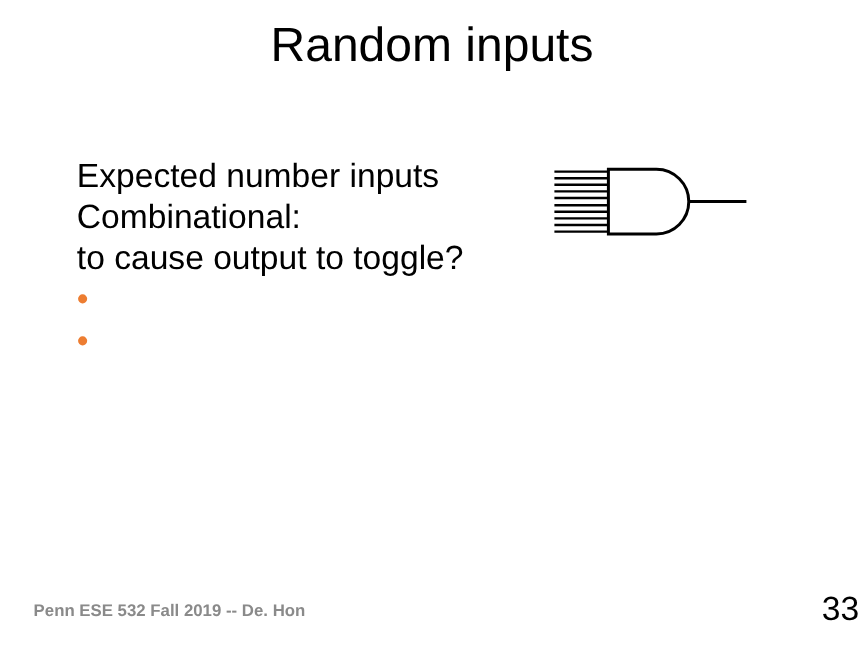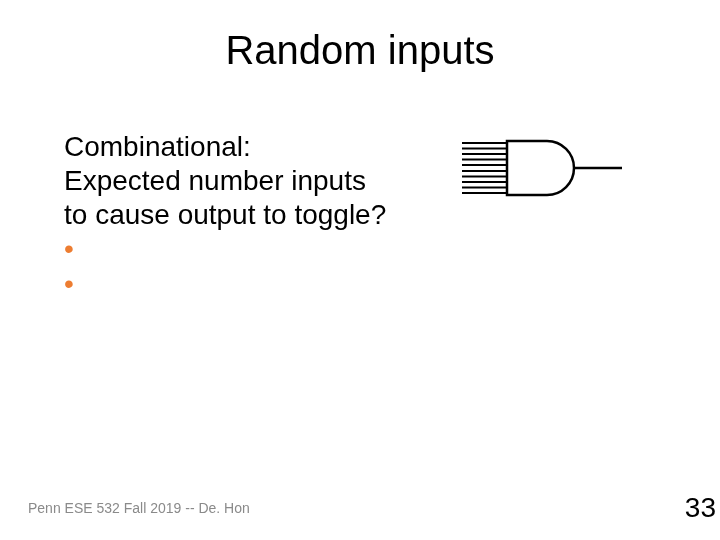--- a/index.html
+++ b/index.html
@@ -12,21 +12,21 @@
       height: 540px;
       background: #ffffff;
       font-family: Arial, Helvetica, sans-serif;
       position: relative;
       overflow: hidden;
     }
     .title {
       text-align: center;
       font-size: 40px;
       color: #000000;
-      padding-top: 28px;
+      padding-top: 16px;
       font-weight: normal;
     }
     .content {
       position: absolute;
       top: 130px;
       left: 64px;
       right: 40px;
     }
     .line {
       font-size: 28px;
@@ -52,37 +52,38 @@
       position: absolute;
       top: 133px;
       left: 452px;
     }
     .footer-left {
       position: absolute;
       bottom: 24px;
       left: 28px;
       font-size: 14px;
       color: #8a8a8a;
+      font-weight: bold;
     }
     .footer-right {
       position: absolute;
       bottom: 16px;
       right: 4px;
       font-size: 28px;
       color: #000000;
     }
   </style>
 </head>
 <body>
 
 <h1 class="title">Random inputs</h1>
 
 <div class="content">
+  <div class="line">Expected number inputs</div>
   <div class="line">Combinational:</div>
-  <div class="line">Expected number inputs</div>
   <div class="line">to cause output to toggle?</div>
   <div class="bullet-row">
     <span class="bullet-mark">•</span>
   </div>
   <div class="bullet-row">
     <span class="bullet-mark">•</span>
   </div>
 </div>
 
 <div class="gate-figure">

